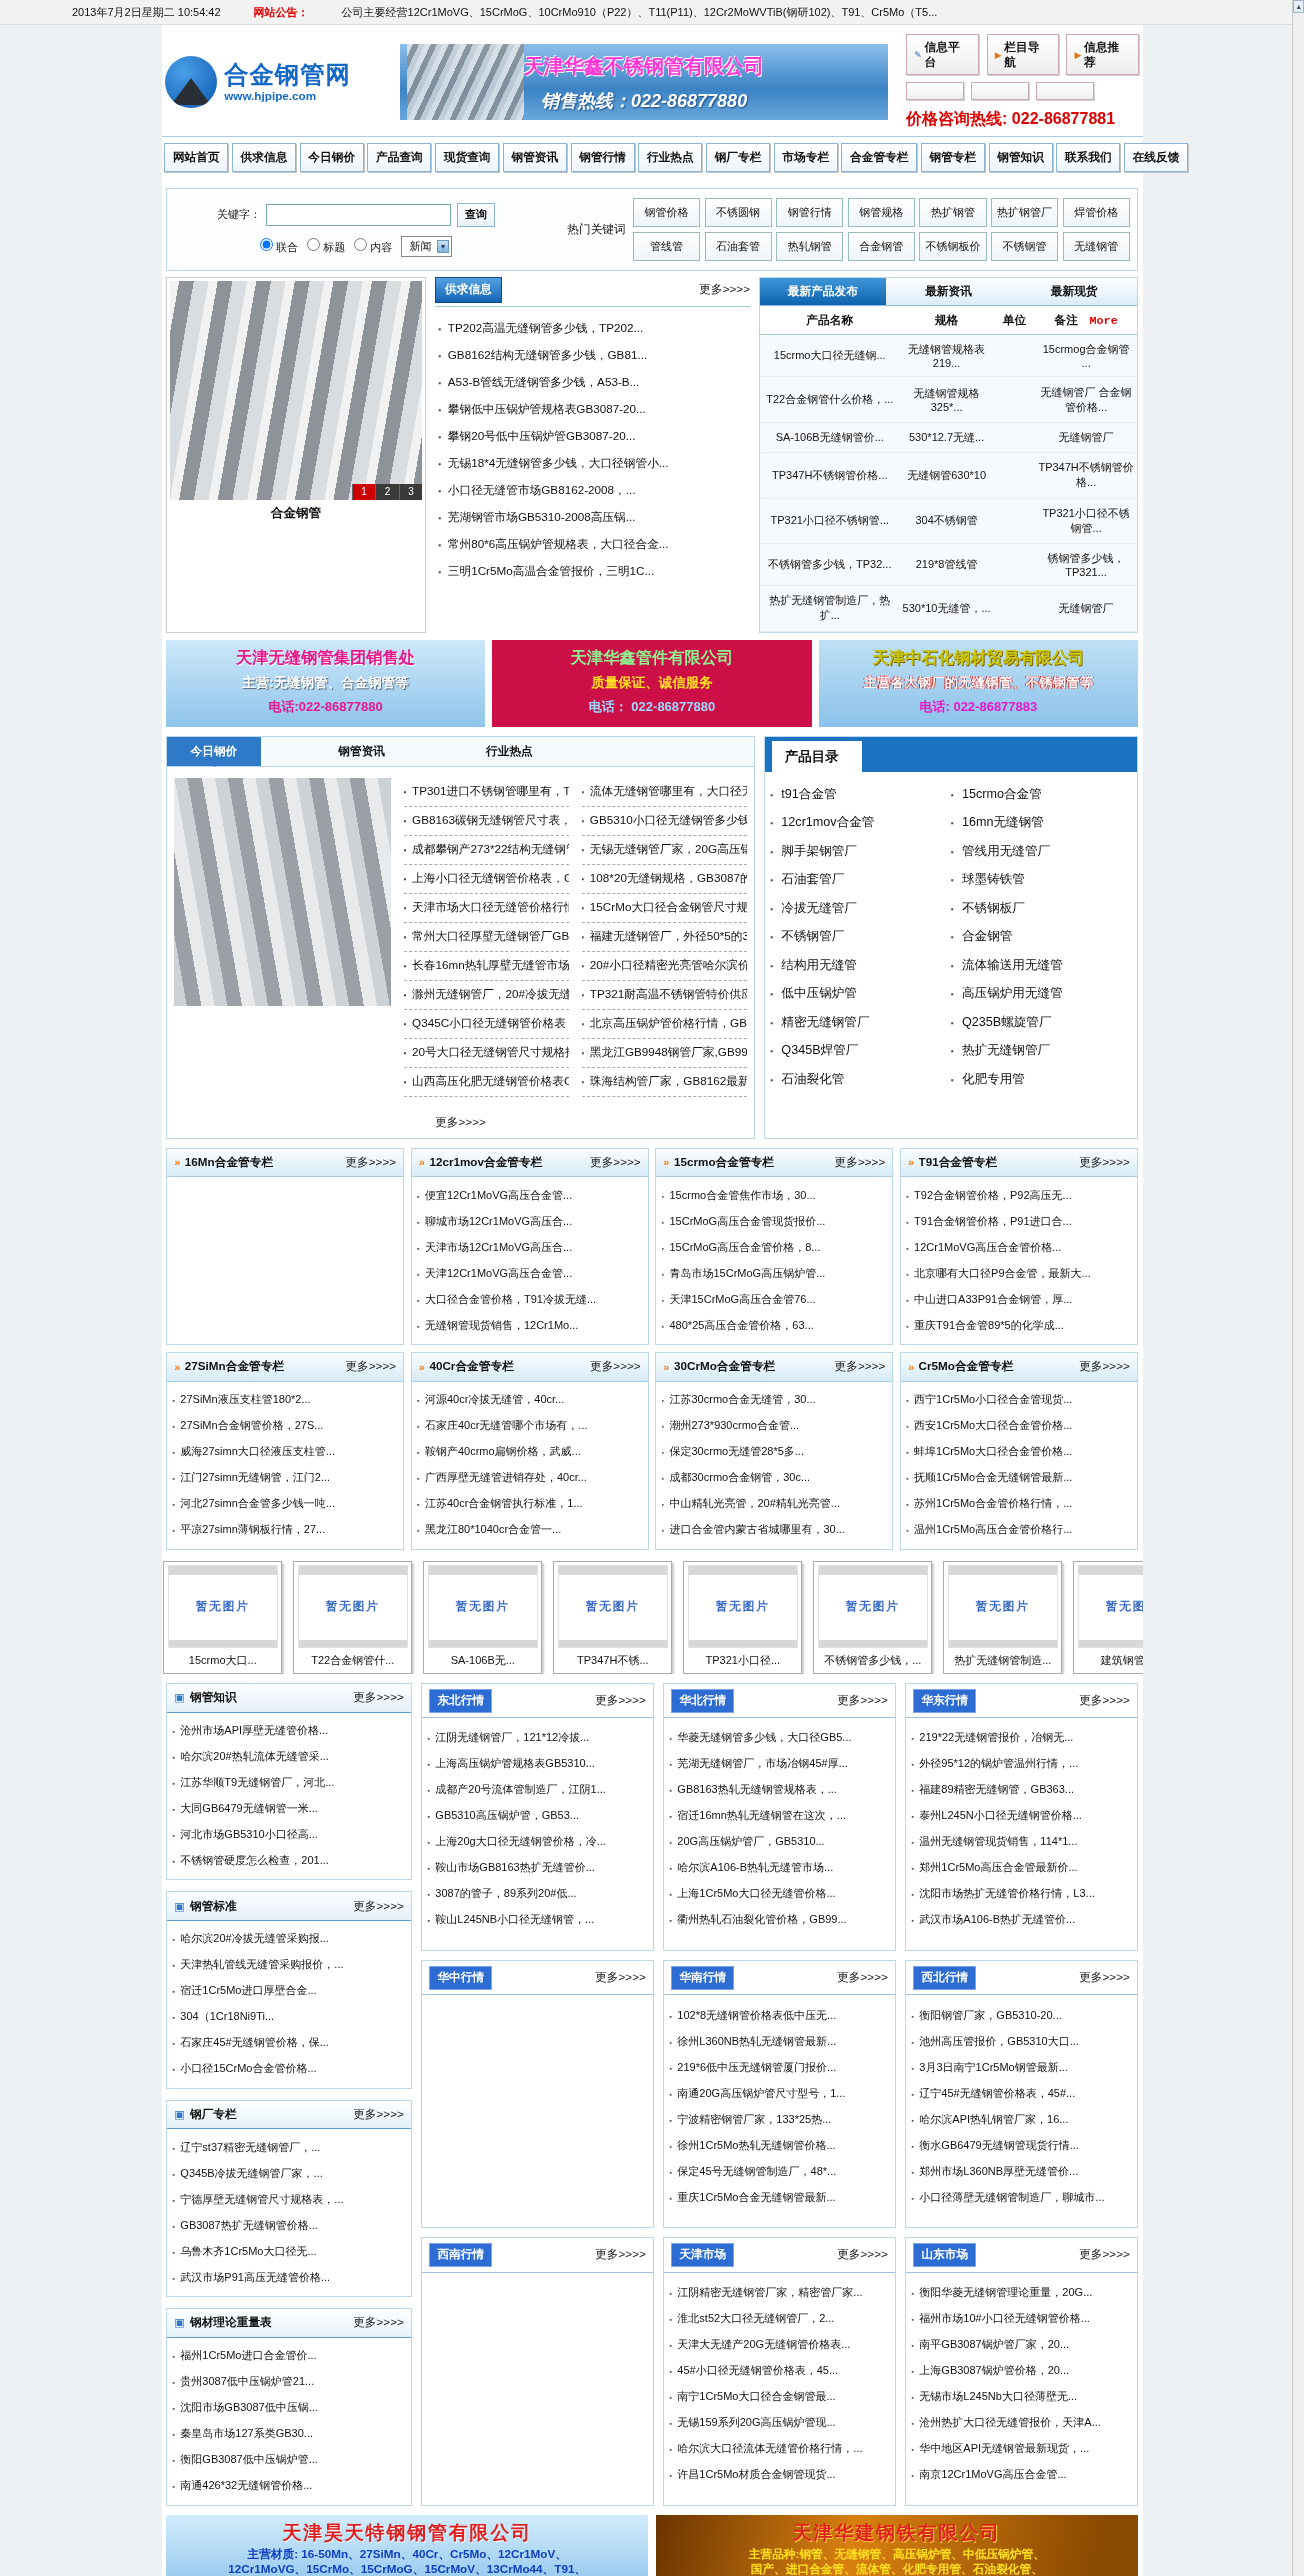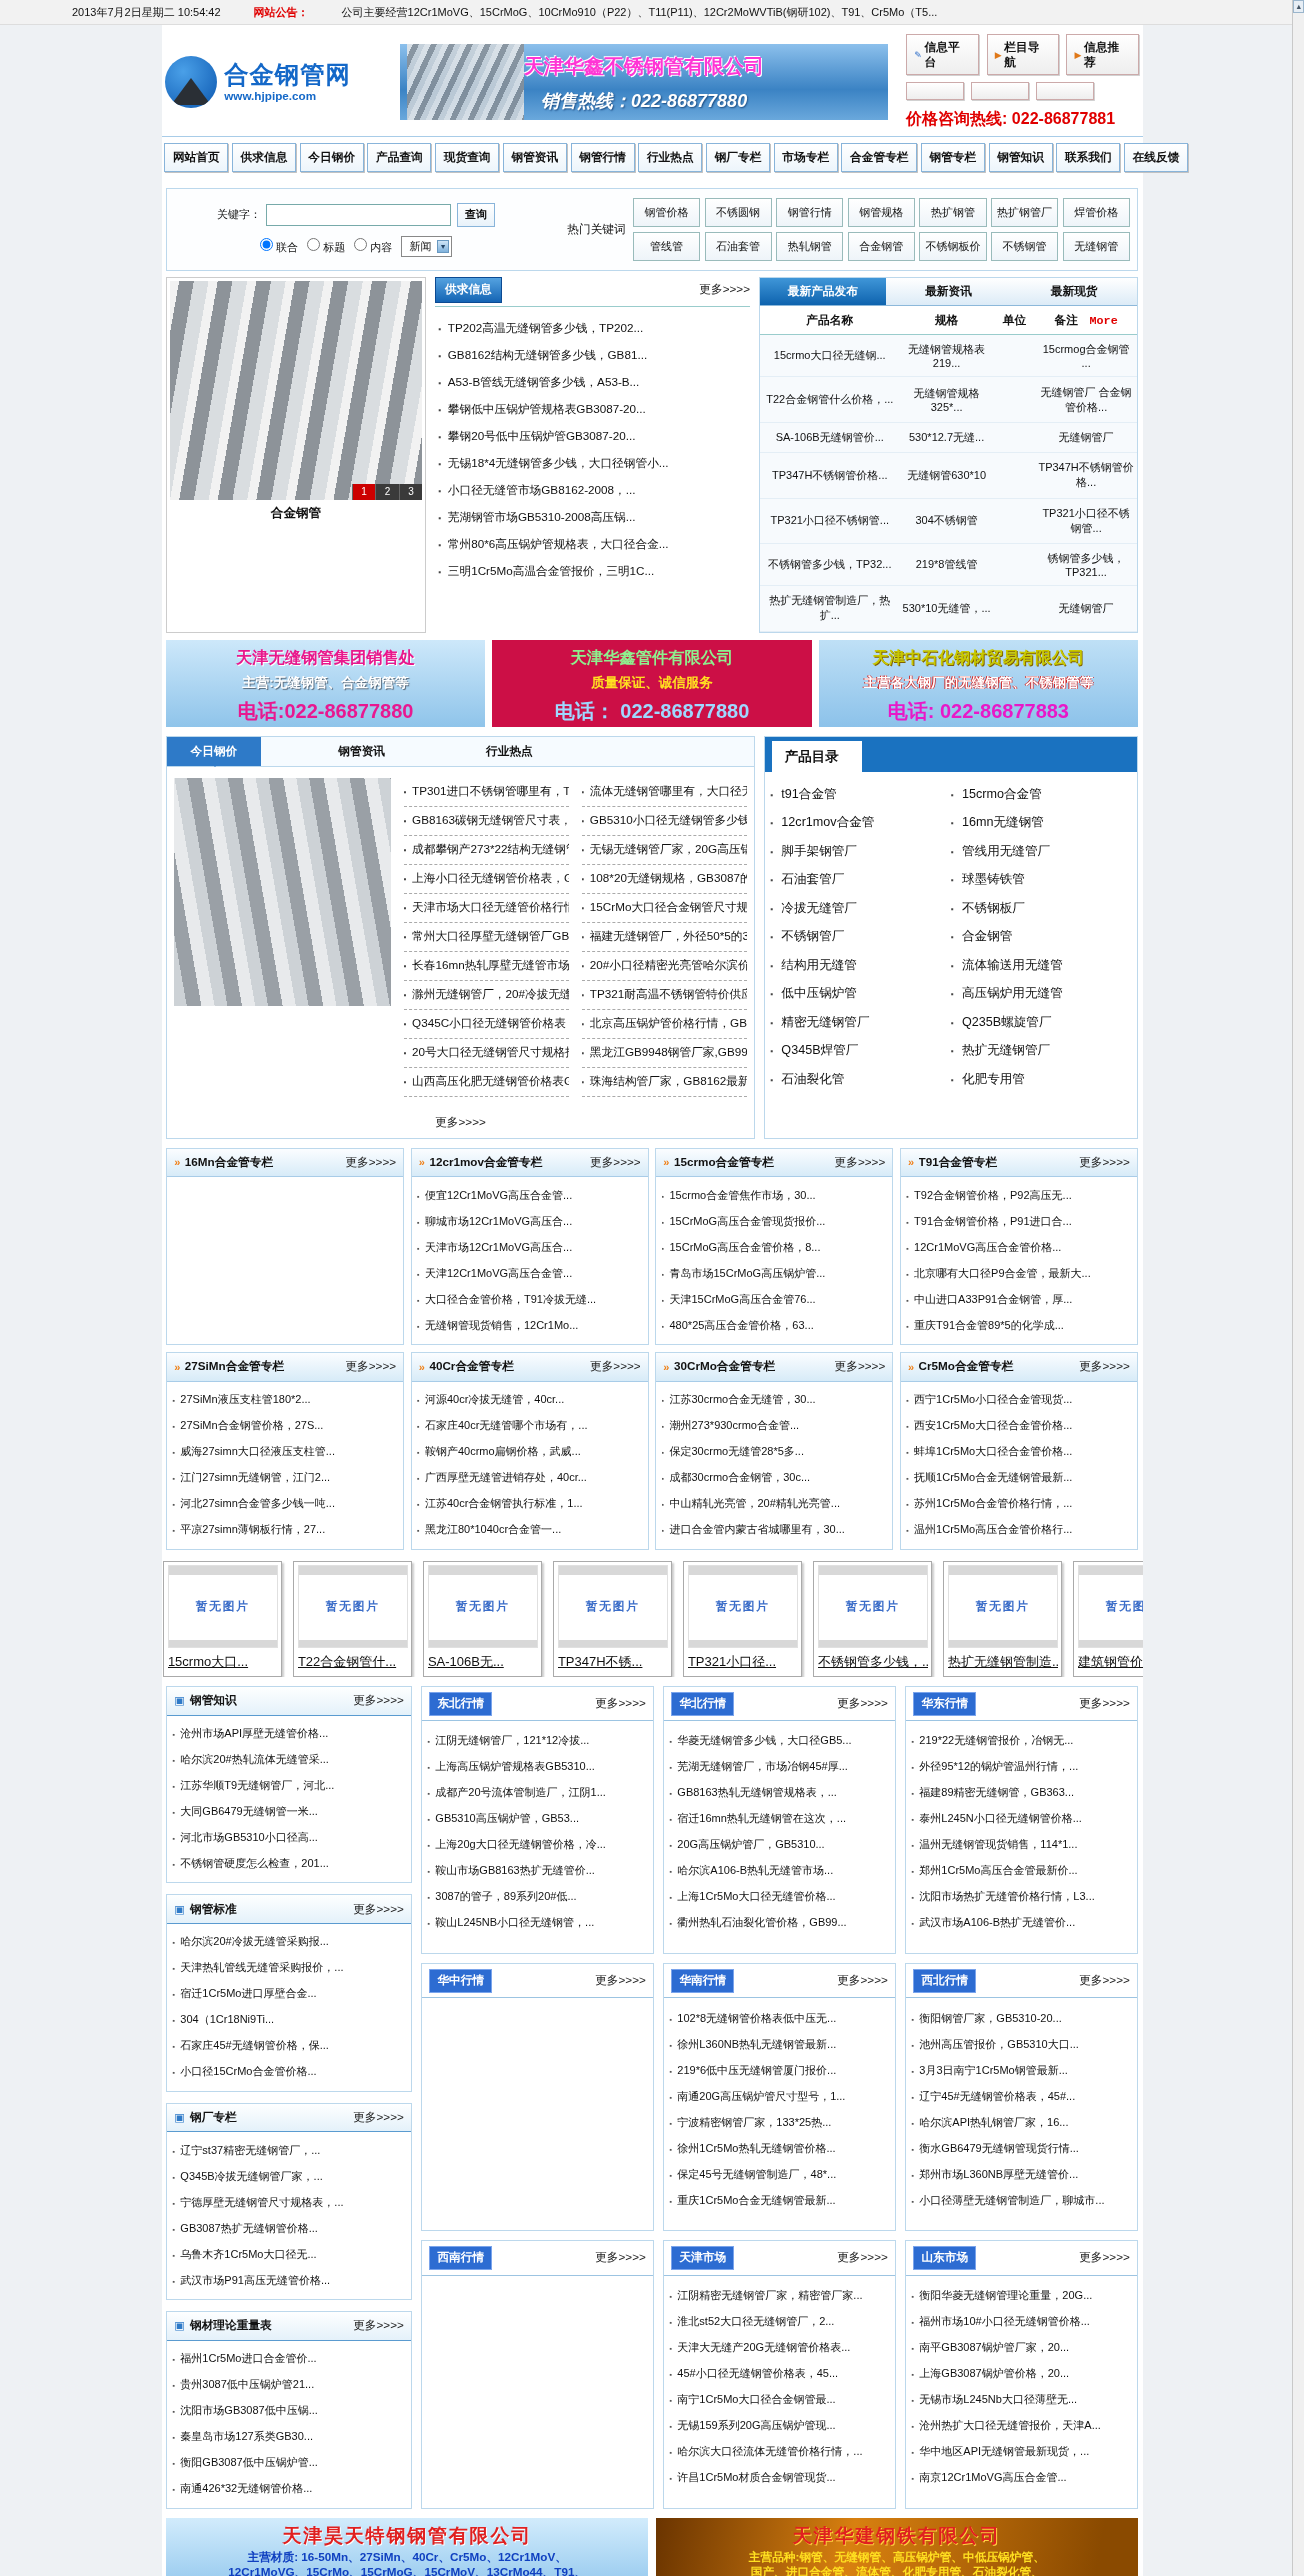--- a/index.html
+++ b/index.html
@@ -67,21 +67,21 @@
   .ptab.active{background:linear-gradient(#3f96d8,#0e63ae);color:#fff;}
   .ptable{width:100%;border-collapse:collapse;}
   .ptable th{font-size:11.7px;padding:6.3px 1.8px;border-bottom:0.9px solid #9cc;}
   .ptable td{font-size:11px;padding:7.2px 2.7px;text-align:center;border-bottom:0.9px solid #e4eef6;background:#f7fafd;}
   .ptable .morered{color:#e00000;font-weight:bold;font-family:"Liberation Mono",monospace;}
   
   .banners3{display:flex;gap:7.2px;margin:7.2px 4.5px;}
   .ad{flex:1;height:87px;text-align:center;padding-top:7.2px;overflow:hidden;}
   .ad .l1{font-size:16.3px;font-weight:bold;}
   .ad .l2{font-size:13.5px;font-weight:bold;margin-top:5.4px;}
-  .ad .l3{font-size:20px;font-weight:bold;margin-top:5.4px;}
+  .ad .l3{font-size:13px;font-weight:bold;margin-top:5.4px;}
   .ad1{background:linear-gradient(#cde8fa,#8fc4ea);}
   .ad1 .l1{color:#e8188c;text-shadow:0.9px 0.9px 0 #fff;}
   .ad1 .l2{color:#fff;text-shadow:0.9px 0.9px 0.9px #567;}
   .ad1 .l3{color:#e81890;}
   .ad2{background:#cc0f46;}
   .ad2 .l1{color:#8ef08e;}
   .ad2 .l2{color:#ffe020;}
   .ad2 .l3{color:#9fd8ff;}
   .ad3{background:linear-gradient(#bfe0f6,#8cc2ea);}
   .ad3 .l1{color:#c8c800;text-shadow:0.9px 0.9px 0 #806000;}
@@ -113,21 +113,21 @@
   .col-head{background:linear-gradient(#fbfdff,#d7ebf8);border-bottom:0.9px solid #a8cce8;padding:6.3px 7.2px;display:flex;align-items:center;gap:4.5px;}
   .col-head .arr{color:#f08018;font-weight:bold;font-size:11px;}
   .col-title{font-weight:bold;font-size:11.7px;flex:1;white-space:nowrap;overflow:hidden;}
   .col-box ul{padding:5.4px 5.4px;}
   .col-box li{line-height:24px;font-size:11px;white-space:nowrap;overflow:hidden;}
   .col-box li:before{content:"▪";font-size:7.2px;margin-right:5.4px;color:#555;}
   
   .mediastrip{display:flex;gap:11px;margin:11px 0 9px 0;padding:0 1.8px;overflow:hidden;}
   .mcard{width:119px;flex:0 0 auto;border:0.9px solid #aaa;box-shadow:1.8px 1.8px 1.8px #ccc;padding:3.6px;background:#fff;}
   .mimg{height:83px;border:0.9px solid #e0e0e0;background:linear-gradient(#d8d8d8 0 9px,#fff 9px 74px,#d8d8d8 74px);display:flex;align-items:center;justify-content:center;color:#3a6cc8;font-weight:bold;font-size:11.7px;letter-spacing:1.8px;}
-  .mcap{text-align:left;font-size:13px;padding:4.5px 0 1.8px 0;white-space:nowrap;overflow:hidden;text-decoration:underline;}
+  .mcap{text-align:center;font-size:11px;padding:4.5px 0 1.8px 0;white-space:nowrap;overflow:hidden;}
   
   .lower{display:flex;gap:9px;margin:3.6px 4.5px;}
   .sidebar{width:246px;display:flex;flex-direction:column;gap:11px;flex:0 0 auto;}
   .side-box{border:0.9px solid #bcd8ec;}
   .side-head{display:flex;align-items:center;gap:5.4px;background:linear-gradient(#feffff,#e4f1fa);border-bottom:1.8px solid #5a9bd0;padding:6.3px 7.2px;}
   .side-head .ic{color:#2e7ac8;font-size:11px;}
   .side-title{font-weight:bold;font-size:11.7px;flex:1;}
   .side-box ul{padding:5.4px 5.4px;}
   .side-box li{line-height:25px;font-size:11px;white-space:nowrap;overflow:hidden;}
   .side-box li:before{content:"▪";font-size:7.2px;margin-right:5.4px;color:#555;}

